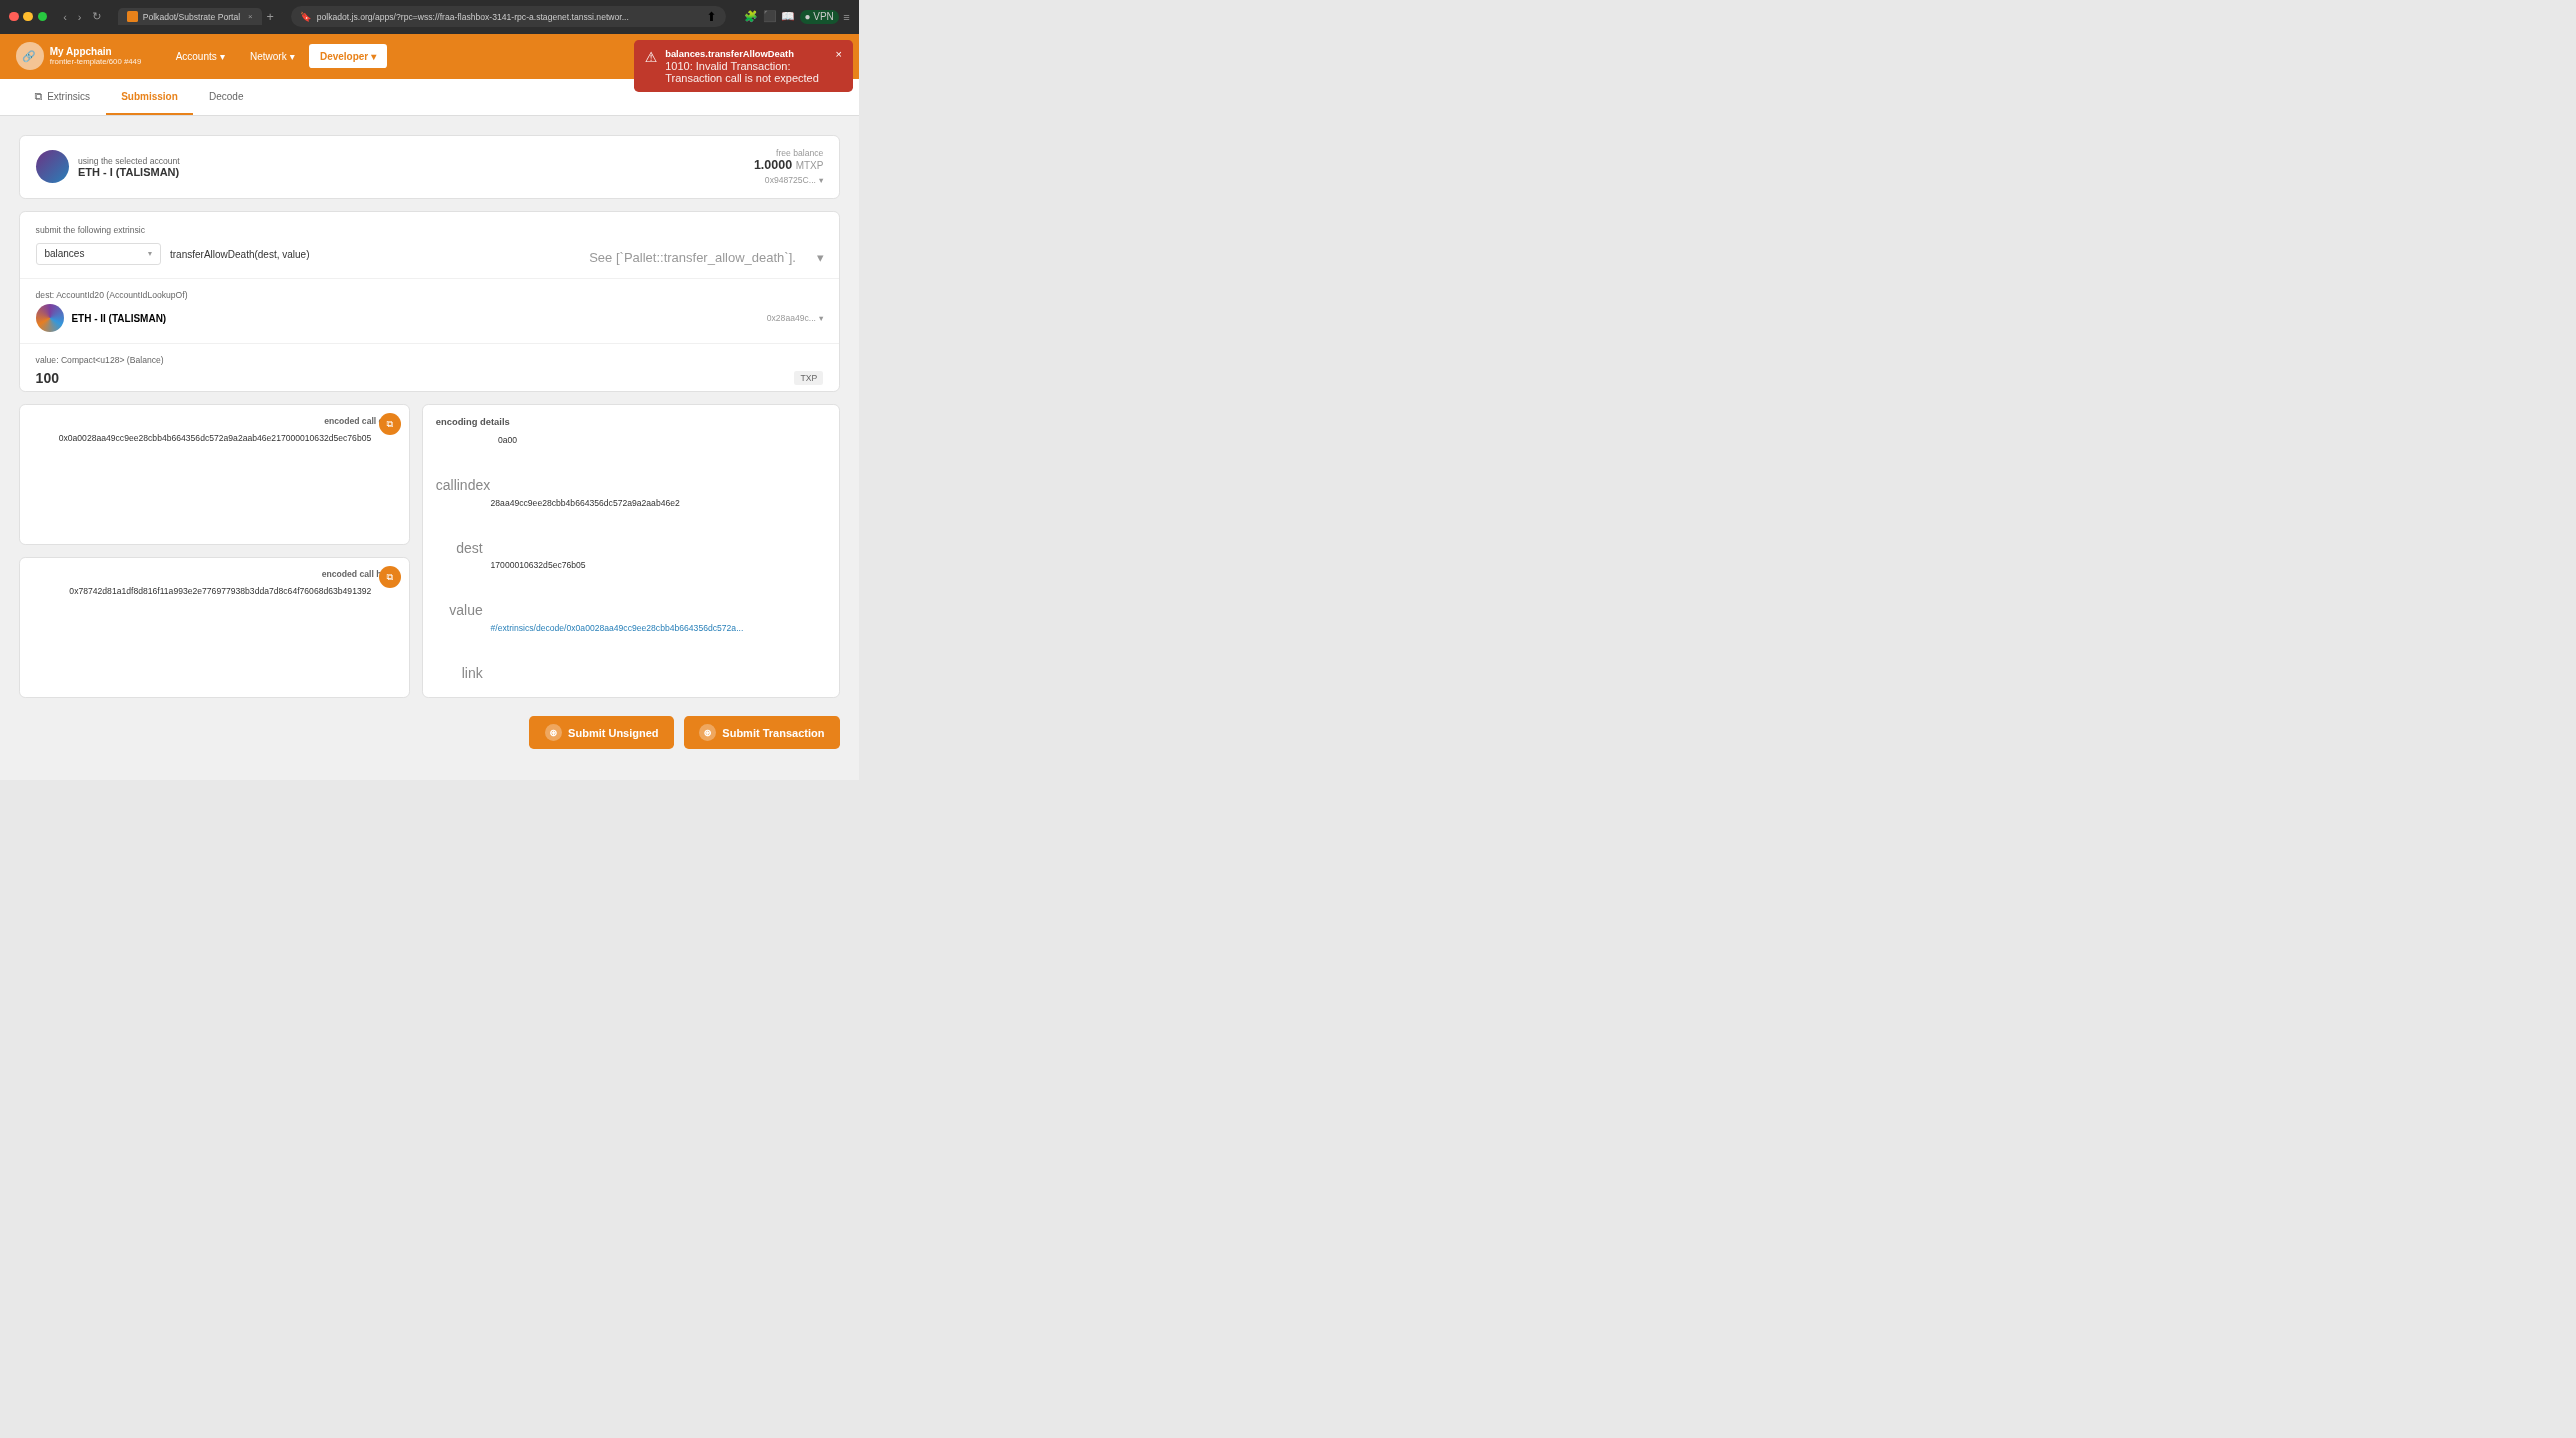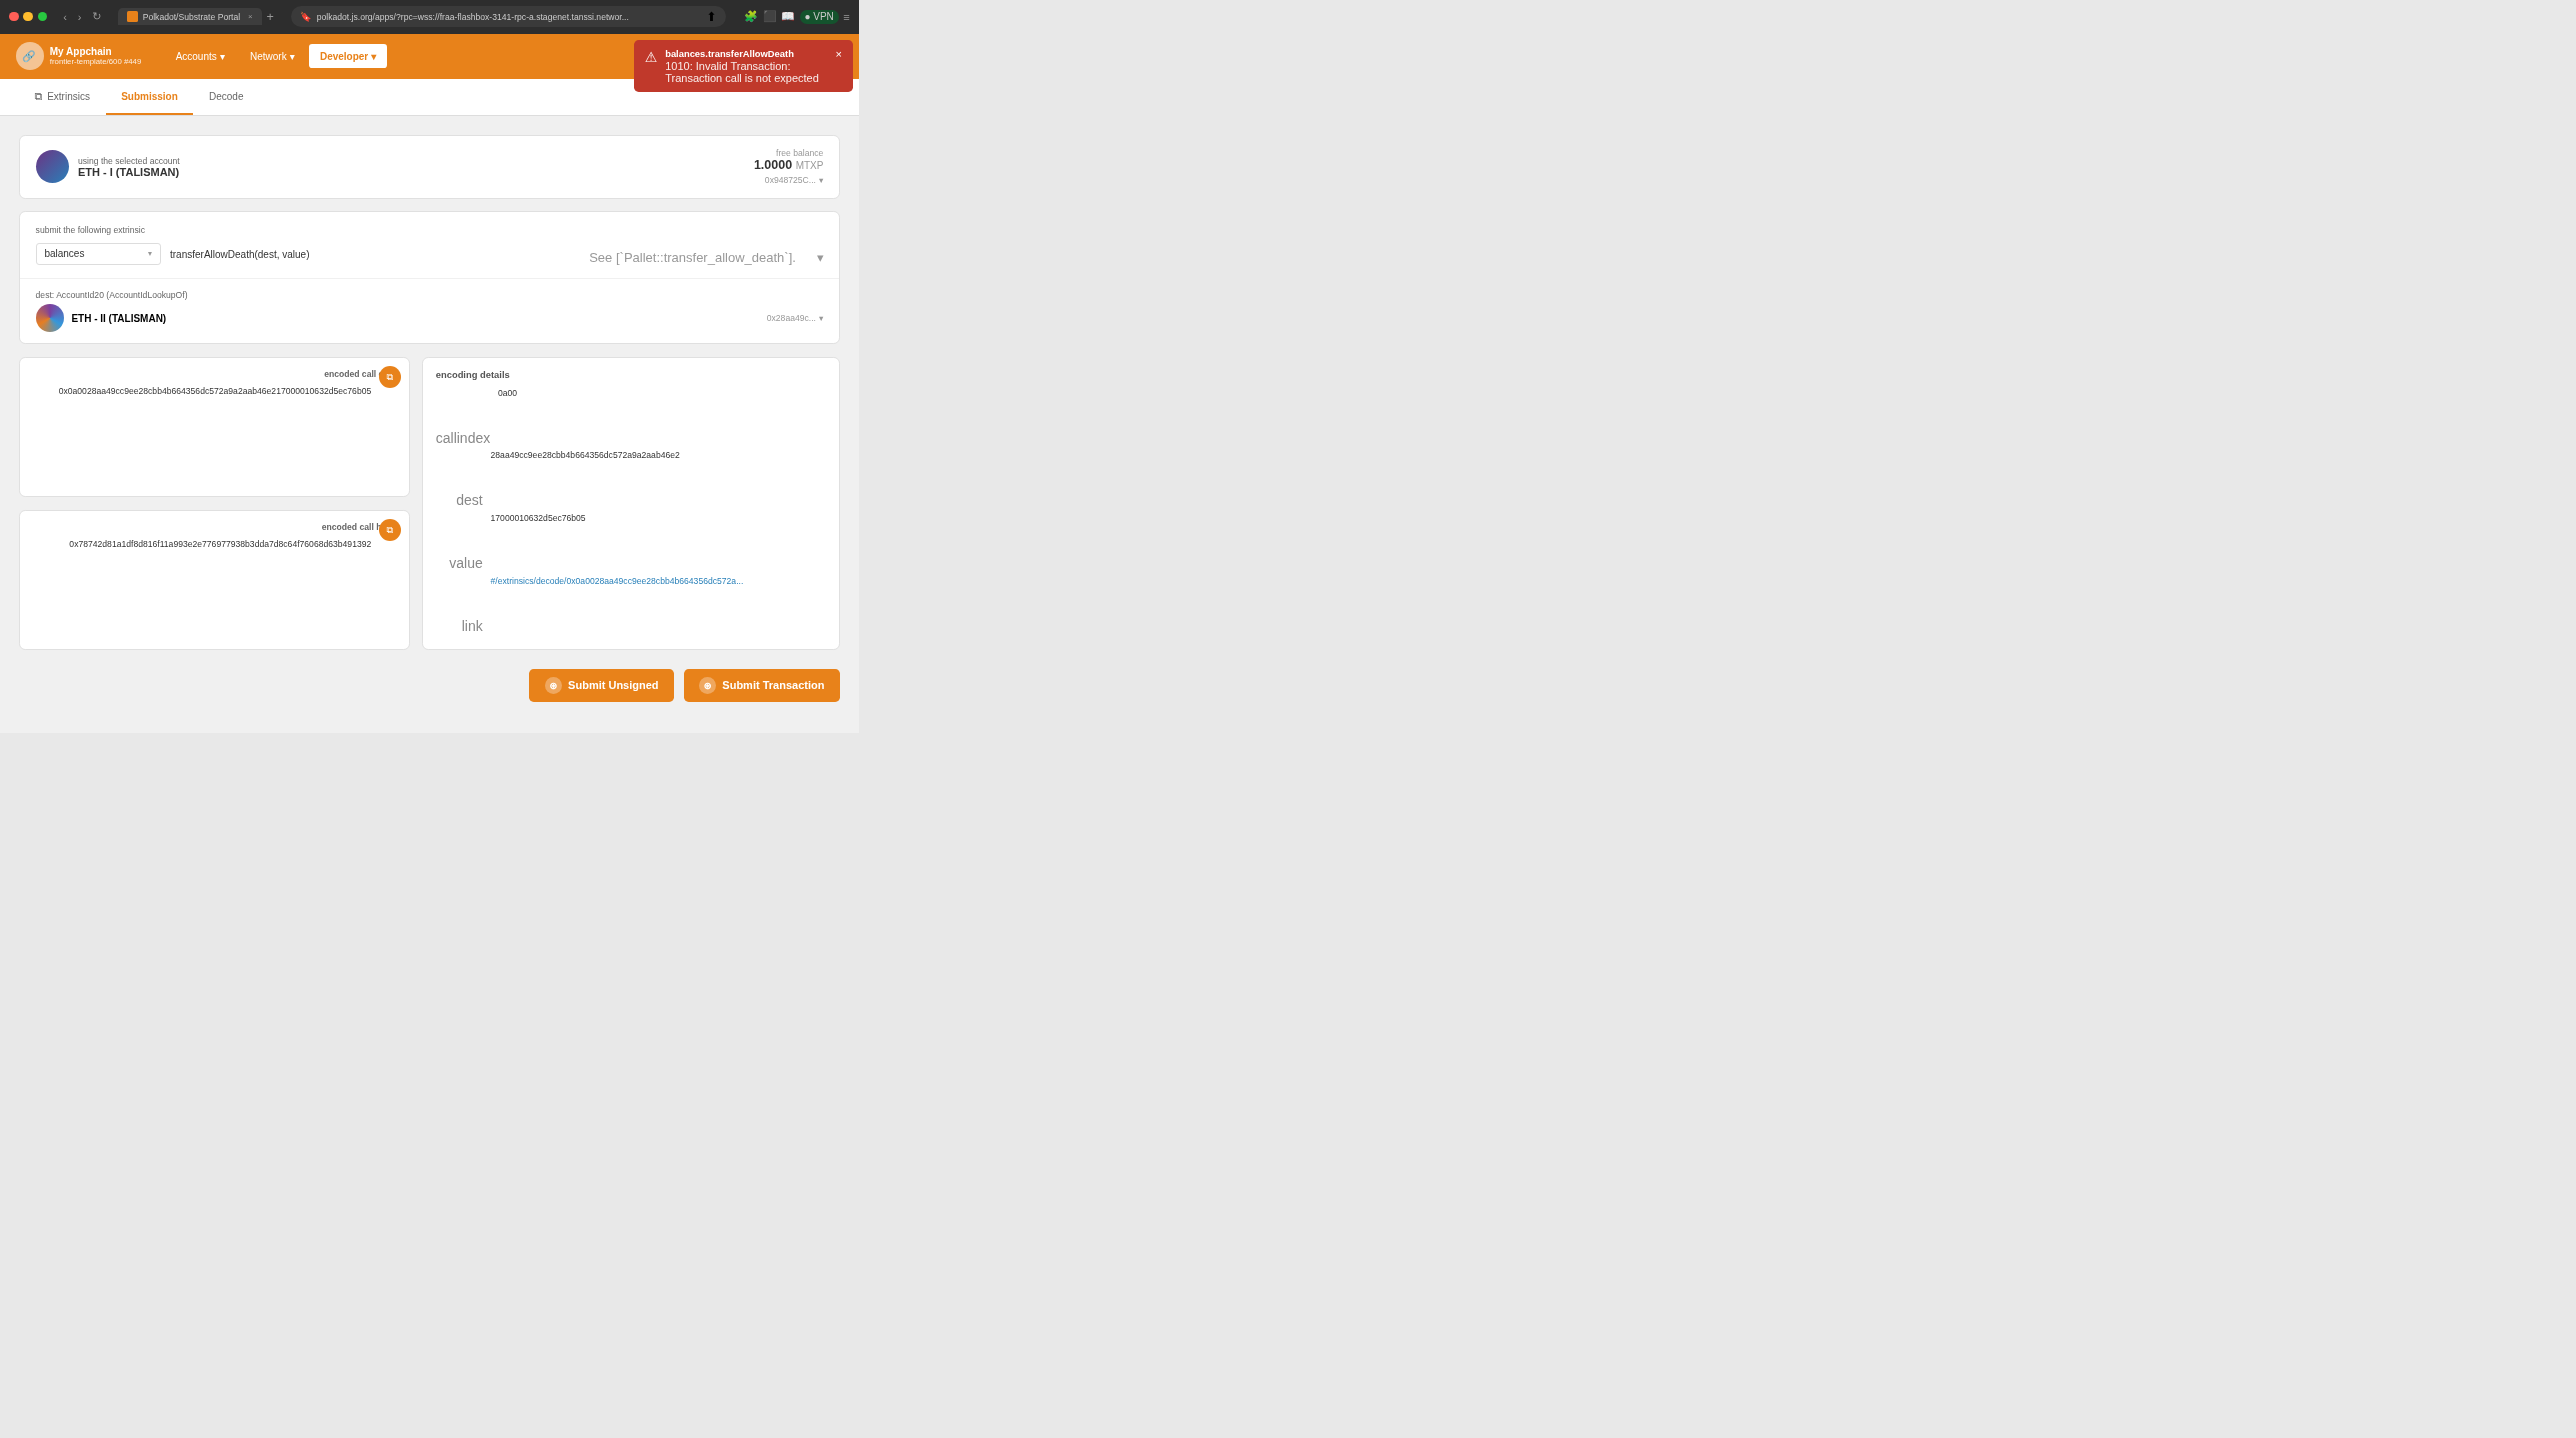--- a/index.html
+++ b/index.html
@@ -260,20 +260,27 @@
           <div class="dest-account">
             <div class="dest-avatar"></div>
             <span class="dest-name">ETH - II (TALISMAN)</span>
             <div class="dest-addr">
               <span>0x28aa49c...</span>
               <span>▾</span>
             </div>
           </div>
         </div>
 
+        <div class="value-section">
+          <div class="value-label">value: Compact&lt;u128&gt; (Balance)</div>
+          <div class="value-input-row">
+            <input type="text" class="value-input" value="100" style="">
+            <span class="txp-badge">TXP</span>
+          </div>
+        </div>
       </div>
     </div>
 
     <div class="encoded-section">
       <div style="flex:1; display:flex; flex-direction:column; gap:12.5px;text-align:right;">
 
         <div class="encoded-card">
           <div class="encoded-title">encoded call data</div>
           <div class="encoded-value">0x0a0028aa49cc9ee28cbb4b664356dc572a9a2aab46e217000010632d5ec76b05</div>
           <div class="copy-btn">

